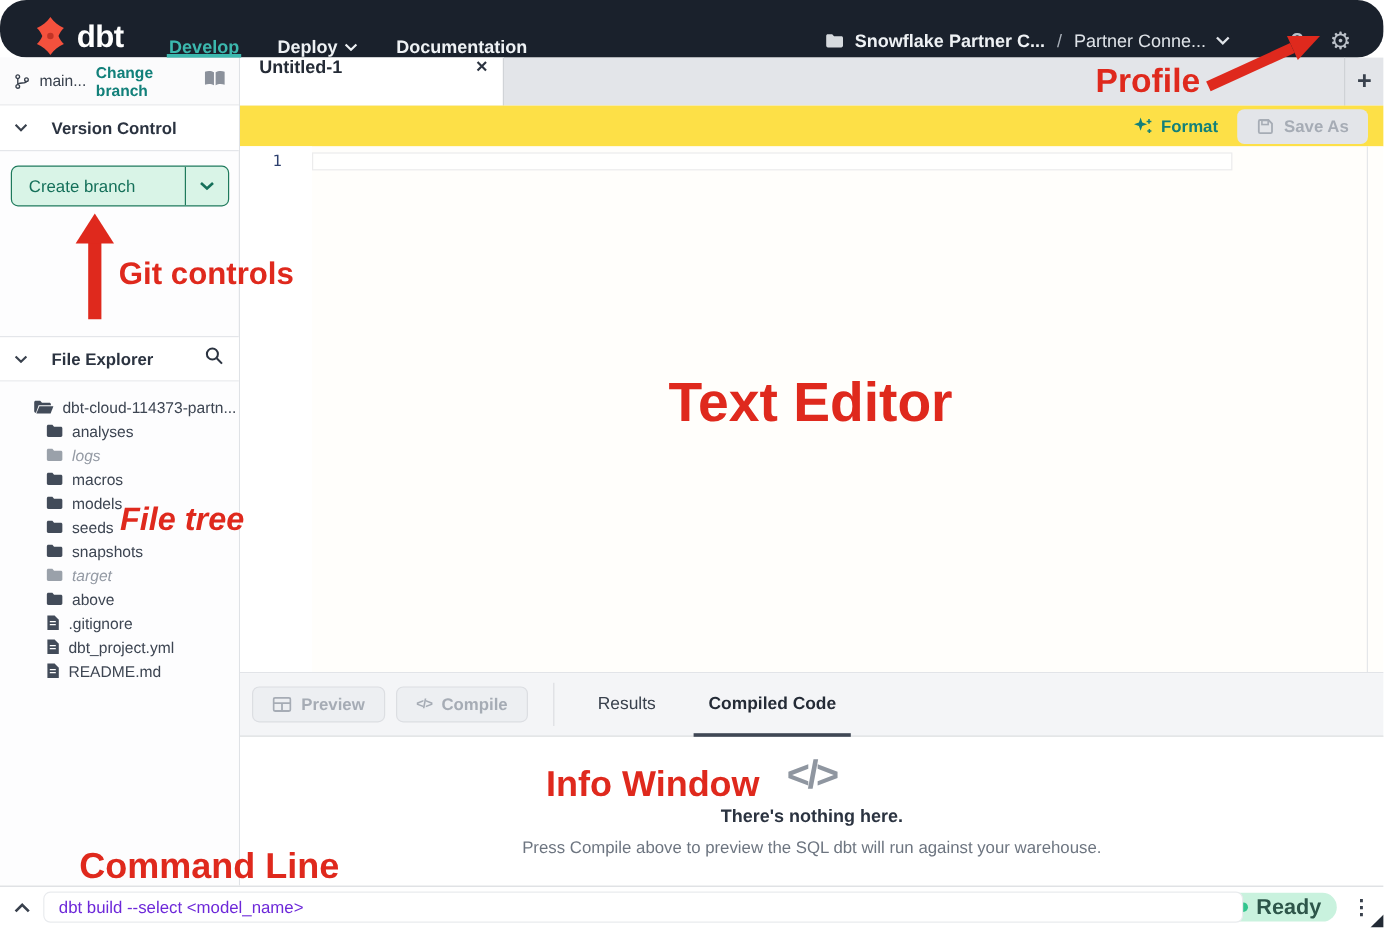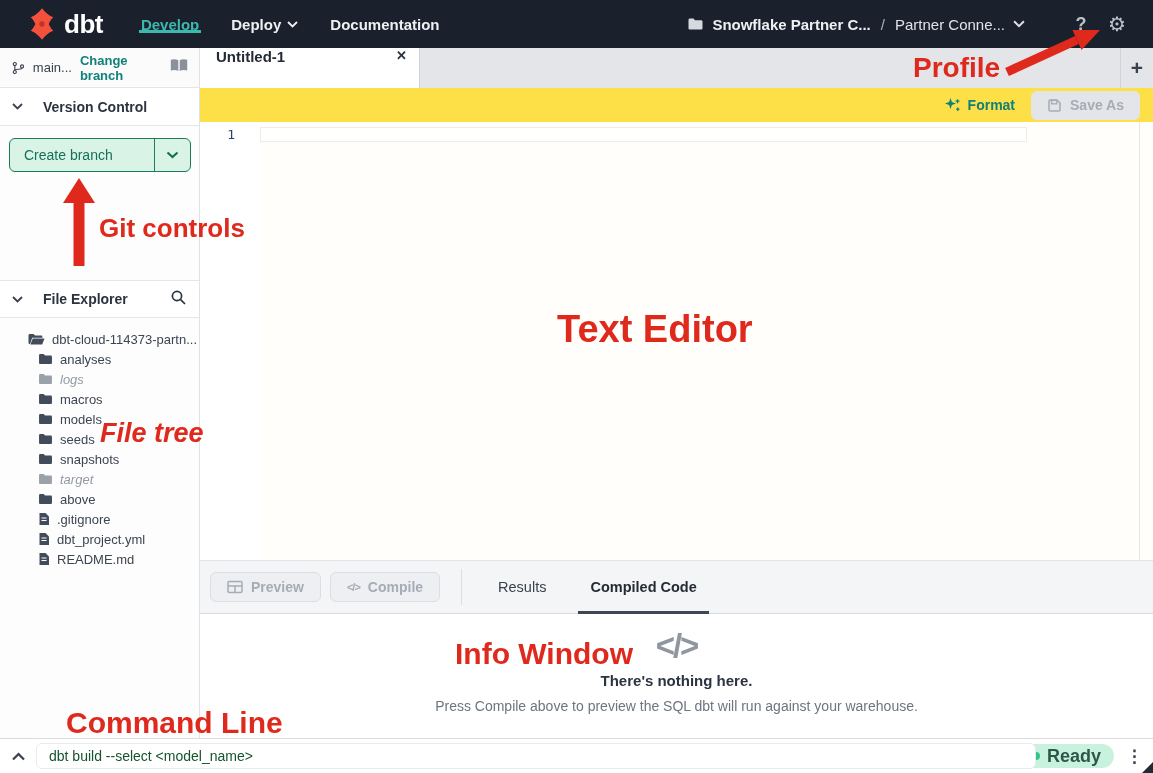--- a/index.html
+++ b/index.html
@@ -1,21 +1,21 @@
 <!DOCTYPE html>
 <html><head>
 <meta charset="utf-8">
 <style>
   * { margin:0; padding:0; box-sizing:border-box; }
   html,body { width:1153px; height:773px; overflow:hidden; }
   body { font-family:"Liberation Sans", sans-serif; background:#fff; color:#2b3340; }
   .screen { position:relative; width:1153px; height:773px; display:flex; flex-direction:column; }
 
   
-  .topbar { height:48px; background:#1a212c; display:flex; align-items:center; flex:0 0 48px; }
+  .topbar { height:48px; background:#1a212c; display:flex; align-items:flex-end; flex:0 0 48px;border-radius:22px; }
   .logo { display:flex; align-items:center; padding:0 22px 0 24px; gap:4px; }
   .logo-text { color:#fff; font-weight:bold; font-size:26px; letter-spacing:-0.5px; }
   .topnav { display:flex; align-items:stretch; }
   .topnav-item { display:flex; align-items:center; gap:6px; padding:0 16px; font-size:15px; font-weight:600; color:#eef1f4; position:relative; cursor:pointer; }
   .topnav-item.active { color:#3cb8ae; }
   .topnav-item.active::after { content:""; position:absolute; left:14px; right:14px; bottom:0; height:3px; background:#3cb8ae; }
   .topbar-right { margin-left:auto; display:flex; align-items:center; gap:8px; padding-right:22px; }
   .project-crumb { display:flex; align-items:center; gap:8px; color:#eef1f4; font-size:15px; }
   .project-name { font-weight:700; }
   .crumb-sep { color:#aab1ba; font-weight:400; padding:0 2px; }
@@ -73,21 +73,21 @@
   .panel-tab.active { font-weight:600; color:#242b36; }
   .panel-tab.active::after { content:""; position:absolute; left:10px; right:10px; bottom:0; height:3px; background:#3f4754; }
   .panel-body { flex:1; background:#fff; display:flex; flex-direction:column; align-items:center; padding-top:14px; }
   .empty-icon { font-size:33px; font-weight:bold; color:#8f96a0; letter-spacing:-2px; line-height:36px; }
   .empty-title { margin-top:8px; font-size:15px; font-weight:700; color:#2b3340; }
   .empty-hint { margin-top:9px; font-size:14px; color:#6d7580; }
 
   
   .statusbar { height:35px; flex:0 0 35px; background:#fff; border-top:1px solid #d9dbdf; display:flex; align-items:center; position:relative; }
   .sb-chevron { width:36px; display:flex; align-items:center; justify-content:center; cursor:pointer; }
-  .cmd-input { position:absolute; left:36px; top:4px; width:1000px; height:26px; border:1px solid #e9ebee; border-radius:6px; background:#fff; display:flex; align-items:center; padding-left:12px; font-size:14px; color:#14532d; cursor:text; }
+  .cmd-input { position:absolute; left:36px; top:4px; width:1000px; height:26px; border:1px solid #e9ebee; border-radius:6px; background:#fff; display:flex; align-items:center; padding-left:12px; font-size:14px; color:#6d28d9; cursor:text; }
   .sb-right { margin-left:auto; display:flex; align-items:center; gap:12px; padding-right:10px; }
   .ready-pill { display:flex; align-items:center; gap:7px; background:#c9f2de; border-radius:12px; height:24px; padding:0 13px; }
   .ready-dot { width:8px; height:8px; border-radius:50%; background:#31c48d; }
   .ready-label { font-size:18px; font-weight:600; color:#2e564a; }
   .kebab { font-size:17px; font-weight:bold; color:#39414d; cursor:pointer; line-height:1; }
   .corner-grip { position:absolute; right:0; bottom:0; width:0; height:0; border-left:11px solid transparent; border-bottom:11px solid #222a35; }
 
   
   .ann { position:absolute; color:#df291d; font-weight:bold; z-index:30; white-space:nowrap; }
   .arrow-layer { position:absolute; inset:0; z-index:29; pointer-events:none; }
@@ -388,18 +388,18 @@
 
   <svg class="arrow-layer" width="1153" height="773" viewBox="0 0 1153 773">
     <line x1="1007" y1="72" x2="1077" y2="40" stroke="#df291d" stroke-width="9"></line>
     <polygon points="1100,30 1081.5,50 1072.5,30" fill="#df291d"></polygon>
     <line x1="79" y1="266" x2="79" y2="201" stroke="#df291d" stroke-width="11"></line>
     <polygon points="79,178 63,203 95,203" fill="#df291d"></polygon>
   </svg>
 
   <div class="ann" style="left:913px; top:52px; font-size:28px;">Profile</div>
   <div class="ann" style="left:99px; top:213px; font-size:26px;">Git controls</div>
-  <div class="ann" style="left:557px; top:308px; font-size:38px;">Text Editor</div>
+  <div class="ann" style="left:557px; top:308px; font-size:46px;">Text Editor</div>
   <div class="ann" style="left:100px; top:418px; font-size:27px;font-style:italic;">File tree</div>
   <div class="ann" style="left:455px; top:637px; font-size:30px;">Info Window</div>
   <div class="ann" style="left:66px; top:706px; font-size:30px;">Command Line</div>
 
 </div>
 
 </body></html>

